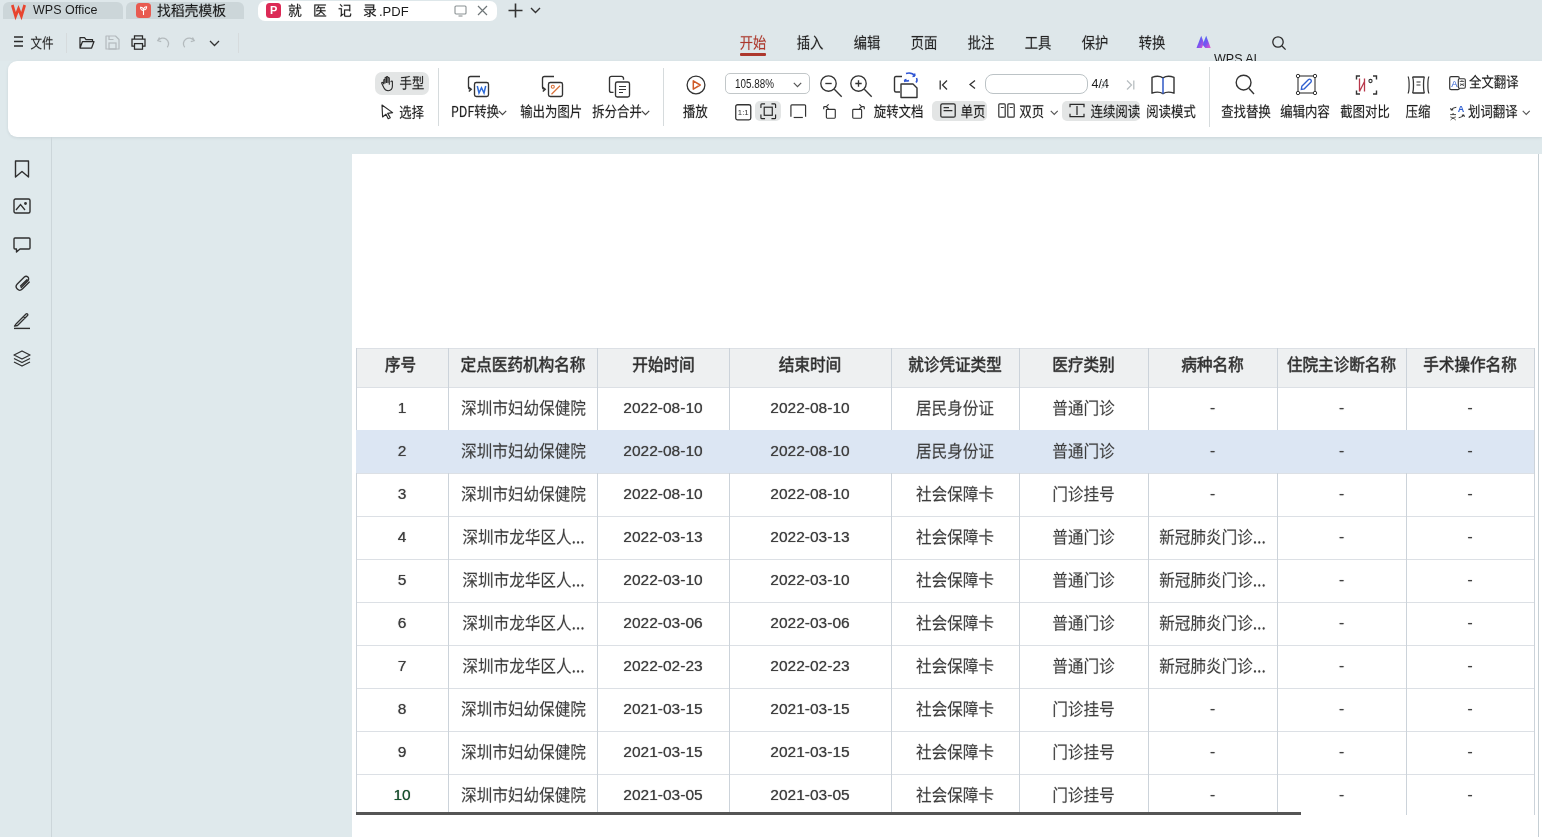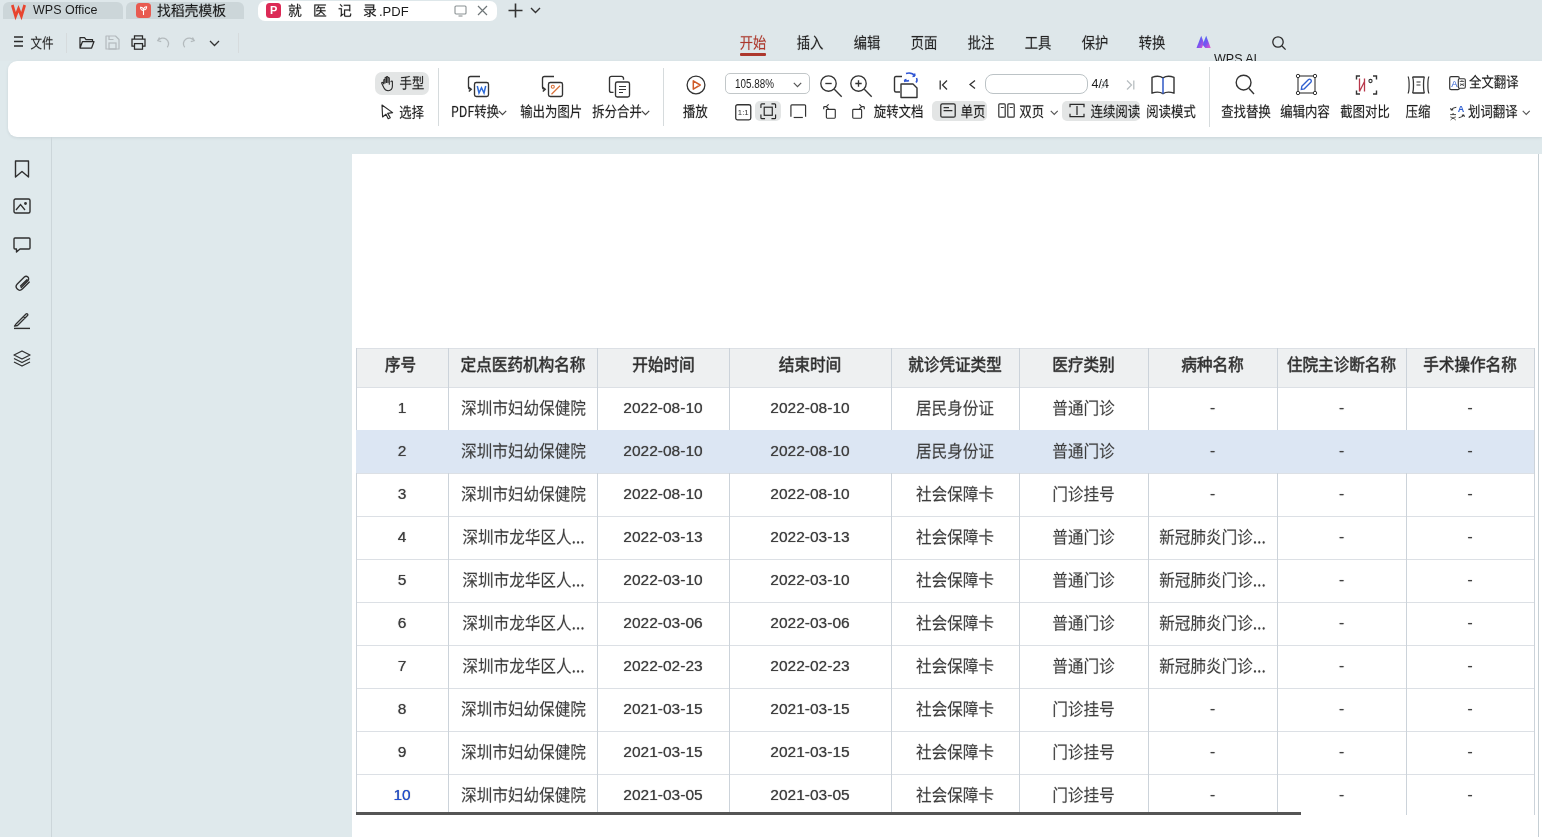--- a/index.html
+++ b/index.html
@@ -357,21 +357,21 @@
 <div class="ab tl" style="left:729px;top:698px;width:162px;text-align:center;font-size:15.5px;line-height:22px;color:#3f3f3f">2021-03-15</div>
 <div class="ab tl" style="left:1277px;top:698px;width:129px;text-align:center;font-size:15.5px;line-height:22px;color:#3f3f3f">-</div>
 <div class="ab tl" style="left:1406px;top:698px;width:128px;text-align:center;font-size:15.5px;line-height:22px;color:#3f3f3f">-</div>
 <div class="ab tl" style="left:1148px;top:698px;width:129px;text-align:center;font-size:15.5px;line-height:22px;color:#3f3f3f">-</div>
 <div class="ab tl" style="left:356px;top:741px;width:92px;text-align:center;font-size:15.5px;line-height:22px;color:#3f3f3f">9</div>
 <div class="ab tl" style="left:597px;top:741px;width:132px;text-align:center;font-size:15.5px;line-height:22px;color:#3f3f3f">2021-03-15</div>
 <div class="ab tl" style="left:729px;top:741px;width:162px;text-align:center;font-size:15.5px;line-height:22px;color:#3f3f3f">2021-03-15</div>
 <div class="ab tl" style="left:1277px;top:741px;width:129px;text-align:center;font-size:15.5px;line-height:22px;color:#3f3f3f">-</div>
 <div class="ab tl" style="left:1406px;top:741px;width:128px;text-align:center;font-size:15.5px;line-height:22px;color:#3f3f3f">-</div>
 <div class="ab tl" style="left:1148px;top:741px;width:129px;text-align:center;font-size:15.5px;line-height:22px;color:#3f3f3f">-</div>
-<div class="ab tl" style="left:356px;top:784px;width:92px;text-align:center;font-size:15.5px;line-height:22px;color:#1d4ed8">10</div>
+<div class="ab tl" style="left:356px;top:784px;width:92px;text-align:center;font-size:15.5px;line-height:22px;color:#14532d">10</div>
 <div class="ab tl" style="left:597px;top:784px;width:132px;text-align:center;font-size:15.5px;line-height:22px;color:#3f3f3f">2021-03-05</div>
 <div class="ab tl" style="left:729px;top:784px;width:162px;text-align:center;font-size:15.5px;line-height:22px;color:#3f3f3f">2021-03-05</div>
 <div class="ab tl" style="left:1277px;top:784px;width:129px;text-align:center;font-size:15.5px;line-height:22px;color:#3f3f3f">-</div>
 <div class="ab tl" style="left:1406px;top:784px;width:128px;text-align:center;font-size:15.5px;line-height:22px;color:#3f3f3f">-</div>
 <div class="ab tl" style="left:1148px;top:784px;width:129px;text-align:center;font-size:15.5px;line-height:22px;color:#3f3f3f">-</div>
 <svg width="1542" height="837" viewBox="0 0 1542 837" style="position:absolute;left:0;top:0;pointer-events:none">
     <defs>
       <path id="u0" d="M676 778C725 735 784 671 811 629L871 673C843 714 782 774 733 816ZM189 840V638H46V568H189V352C131 336 77 322 34 311L56 238L189 277V15C189 1 184 -3 170 -4C157 -4 113 -5 67 -3C76 -22 86 -53 89 -72C158 -72 200 -71 226 -59C252 -47 262 -27 262 15V299L395 339L386 408L262 372V568H384V638H262V840ZM829 465C795 389 746 314 686 246C664 320 646 410 633 510L941 543L933 613L625 581C616 661 610 747 607 837H531C535 744 542 656 550 573L396 557L404 486L558 502C573 379 595 271 624 182C548 109 459 50 367 13C387 -2 412 -25 425 -45C505 -9 583 44 653 107C702 -2 768 -68 858 -75C909 -79 949 -28 971 135C955 141 923 160 907 176C898 65 882 11 855 13C798 19 750 75 713 167C787 246 849 336 891 428Z"></path>
       <path id="u1" d="M881 826C767 790 559 764 386 751C394 734 403 709 405 692C582 703 794 728 930 768ZM596 664C618 613 641 545 650 504L714 523C706 564 681 630 656 680ZM401 633C428 583 458 517 470 476L533 500C520 540 489 605 461 653ZM867 702C847 640 809 552 779 497L837 472C869 524 906 605 936 675ZM339 832C273 800 157 771 59 753C67 736 78 710 81 694C117 700 156 707 195 715V553H56V483H186C151 370 91 239 34 167C47 148 66 116 75 94C117 153 160 245 195 340V-81H266V375C290 335 316 288 328 263L372 323C356 345 292 429 266 459V483H395V553H266V732C310 743 351 757 386 772ZM683 435V368H849V238H688V171H849V29H487V172H641V238H487V362C540 383 596 408 641 434L584 486C544 456 475 421 414 395V-79H487V-38H849V-73H919V435Z"></path>
       <path id="u2" d="M80 454V252H150V389H847V252H920V454ZM460 841V753H63V685H460V593H139V528H863V593H538V685H940V753H538V841ZM299 312V188C299 105 262 29 33 -21C45 -34 64 -68 70 -86C318 -29 373 76 373 185V244H631V28C631 -50 654 -70 735 -70C752 -70 847 -70 865 -70C933 -70 953 -39 961 78C941 83 911 94 895 106C892 12 887 -2 857 -2C837 -2 760 -2 744 -2C710 -2 705 2 705 29V312Z"></path>

